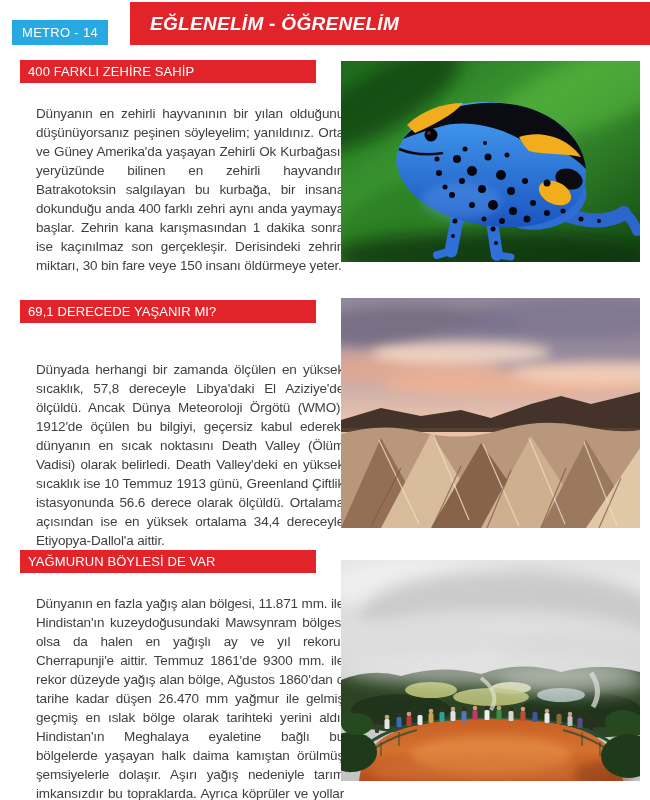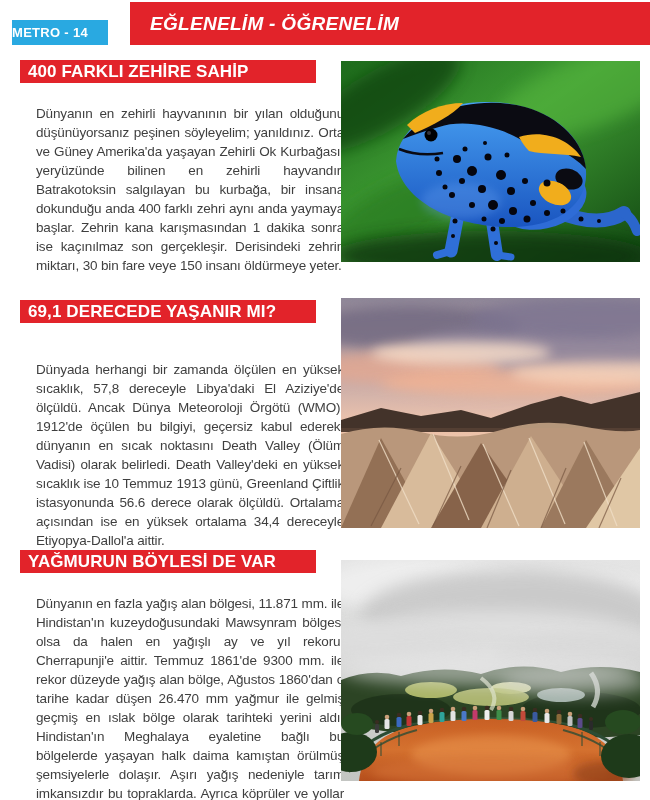--- a/index.html
+++ b/index.html
@@ -3,26 +3,26 @@
 <meta charset="utf-8">
 <style>
   html,body{margin:0;padding:0;background:#fff;}
   .page{position:relative;width:650px;height:800px;background:#ffffff;overflow:hidden;
         font-family:"Liberation Sans",sans-serif;}
   
   .masthead-bar{position:absolute;left:118px;top:2px;width:532px;height:43px;background:#e2232a;margin-left:12px;}
   .masthead-title{display:block;line-height:43px;padding-left:20px;color:#fff;
         font-size:19px;font-weight:bold;font-style:italic;letter-spacing:.3px;}
   .issue-box{position:absolute;left:12px;top:20px;width:96px;height:25px;background:#29a9e1;}
-  .issue-label{display:block;line-height:25px;color:#fff;
-        font-size:13px;font-weight:bold;letter-spacing:.3px;}
+  .issue-label{display:block;text-align:center;line-height:25px;color:#fff;
+        font-size:13px;font-weight:normal;letter-spacing:.3px;}
   
   .title-bar{position:absolute;left:20px;width:296px;height:23px;background:#e2232a;}
   .title-bar span{display:block;line-height:23px;padding-left:8px;color:#fff;
-        font-size:17px;font-weight:bold;letter-spacing:.1px;}
+        font-size:13px;font-weight:normal;letter-spacing:.1px;}
   .body-text{position:absolute;left:20px;width:308px;margin:16px;color:#3f3f3f;
         font-size:13.5px;line-height:19px;letter-spacing:-0.15px;text-align:justify;}
   .photo{position:absolute;left:341px;overflow:hidden;}
   .photo svg{display:block;}
   #title1{top:60px}  #body1{top:88px}  #photo1{top:61px;width:299px;height:201px;}
   #title2{top:300px} #body2{top:344px} #photo2{top:298px;width:299px;height:230px;}
   #title3{top:550px} #body3{top:578px} #photo3{top:560px;width:299px;height:221px;}
 </style>
 </head>
 <body>

